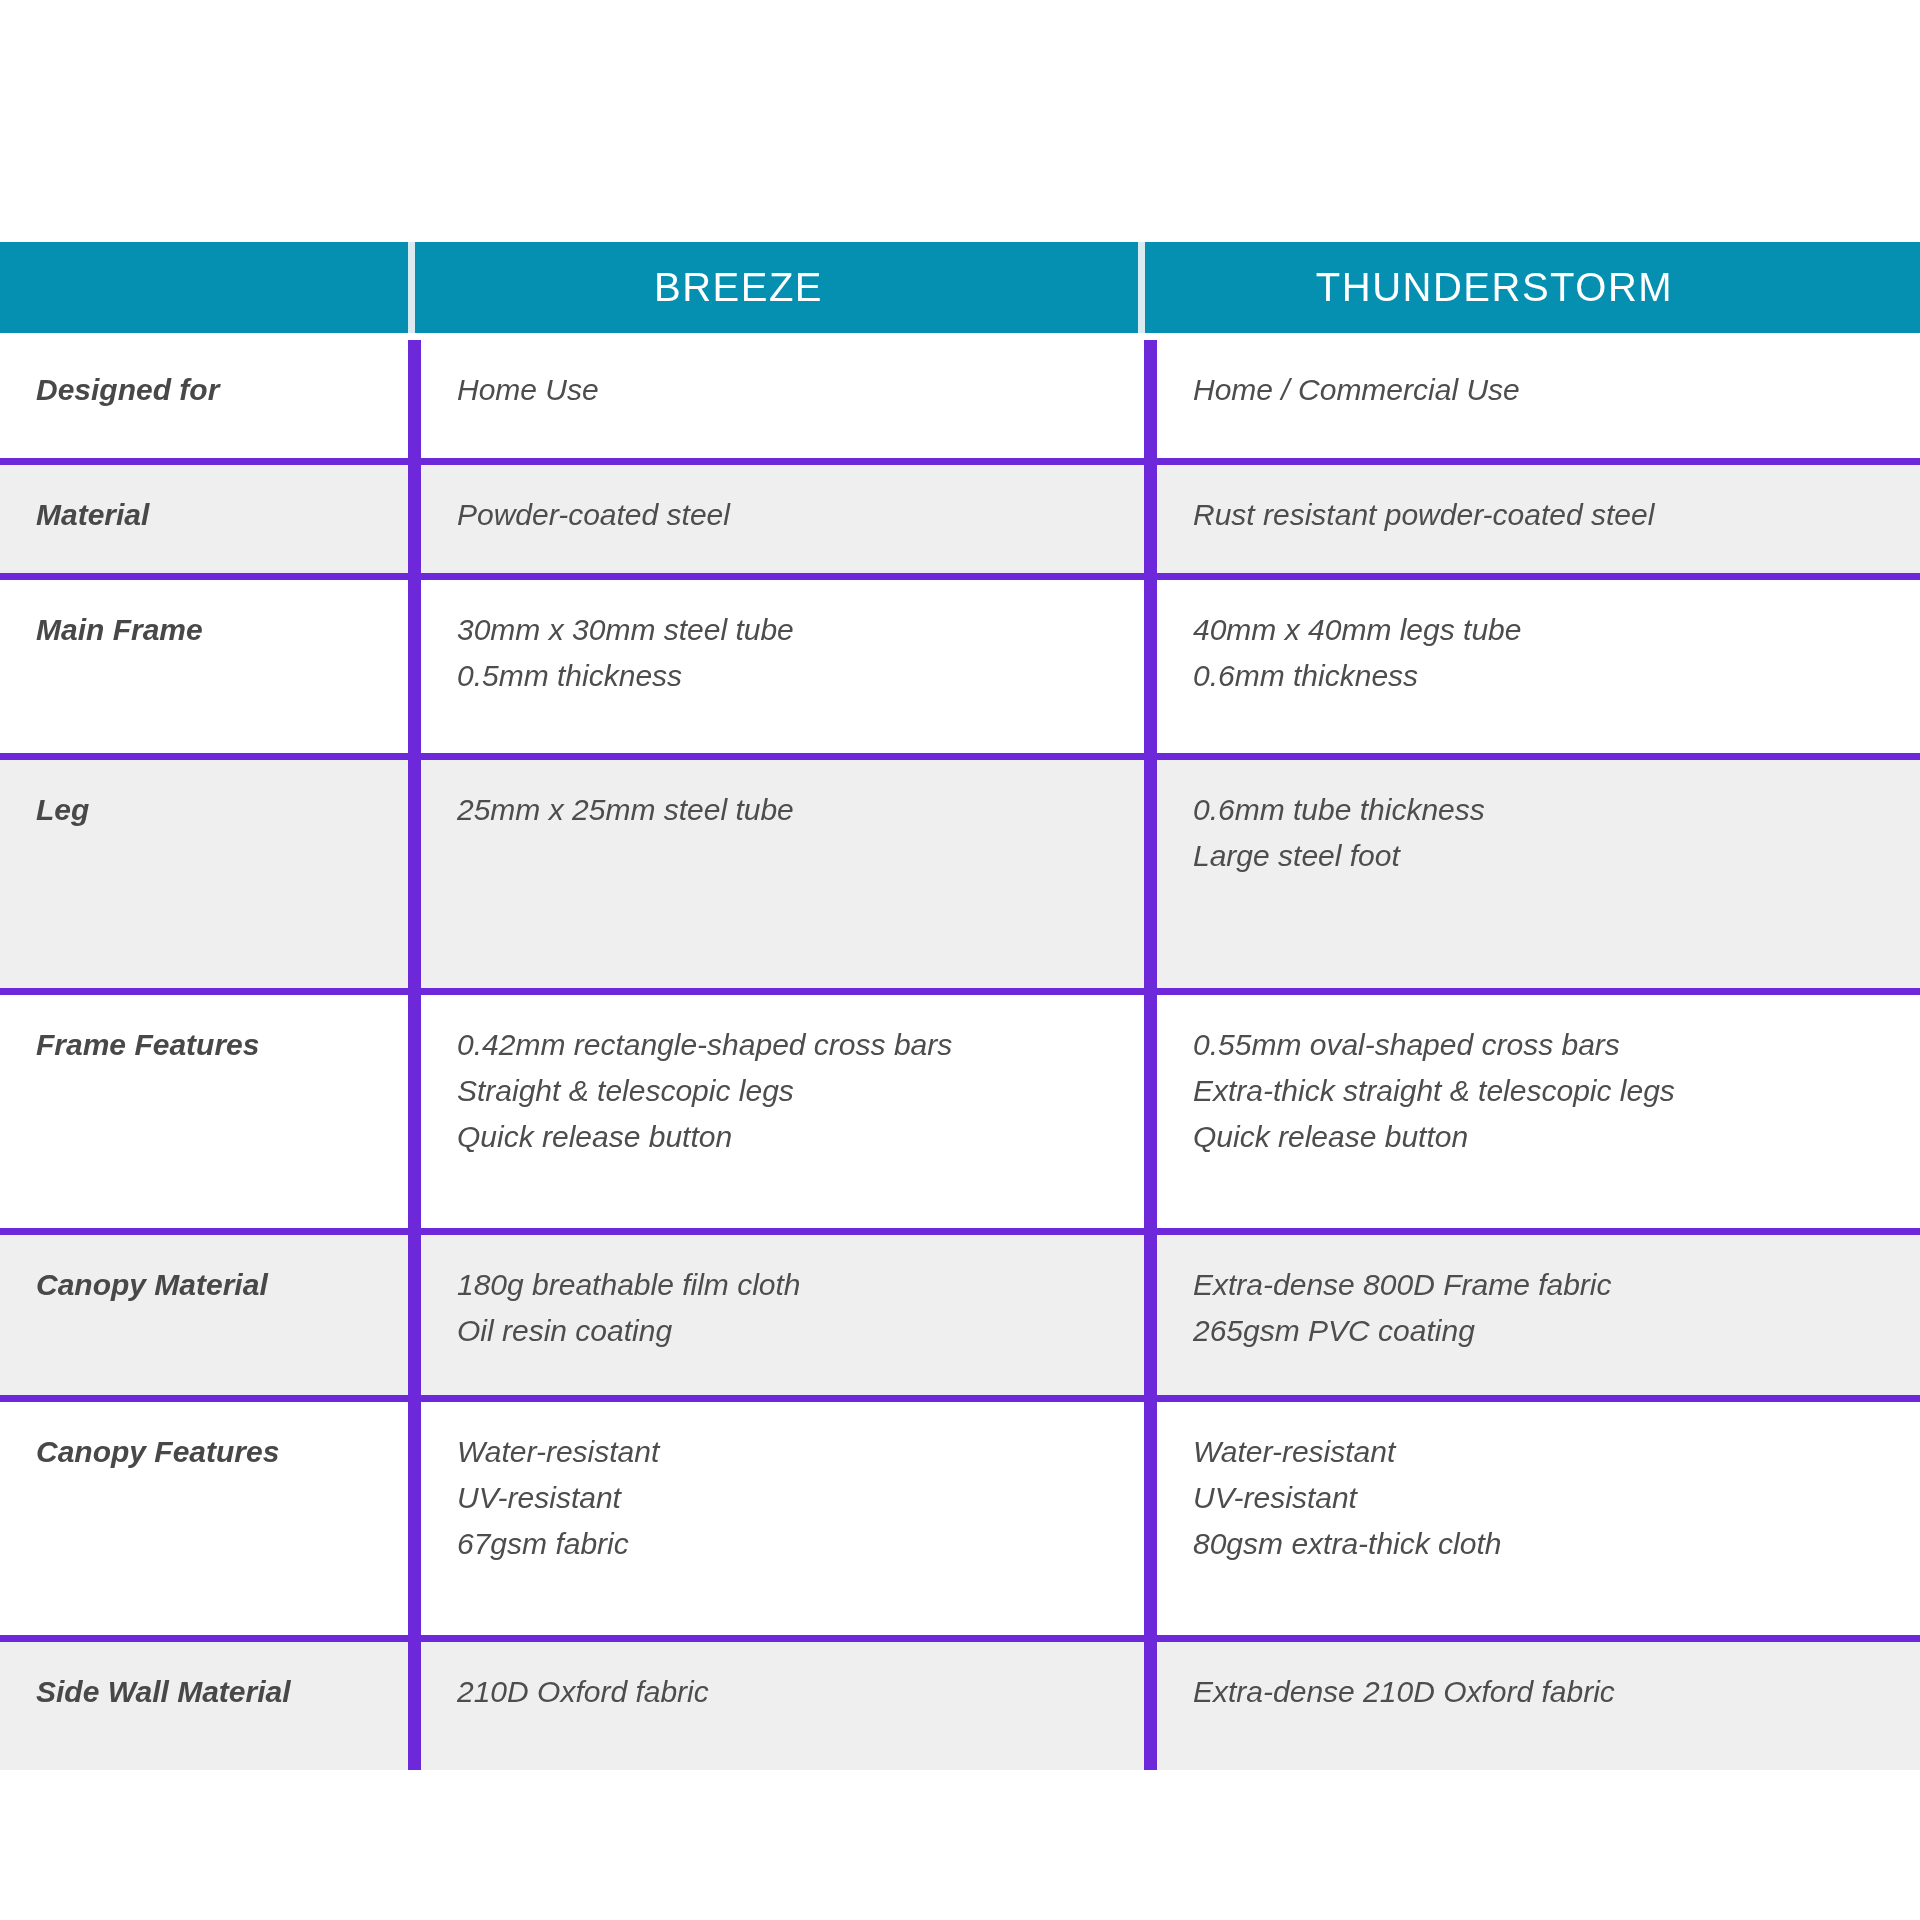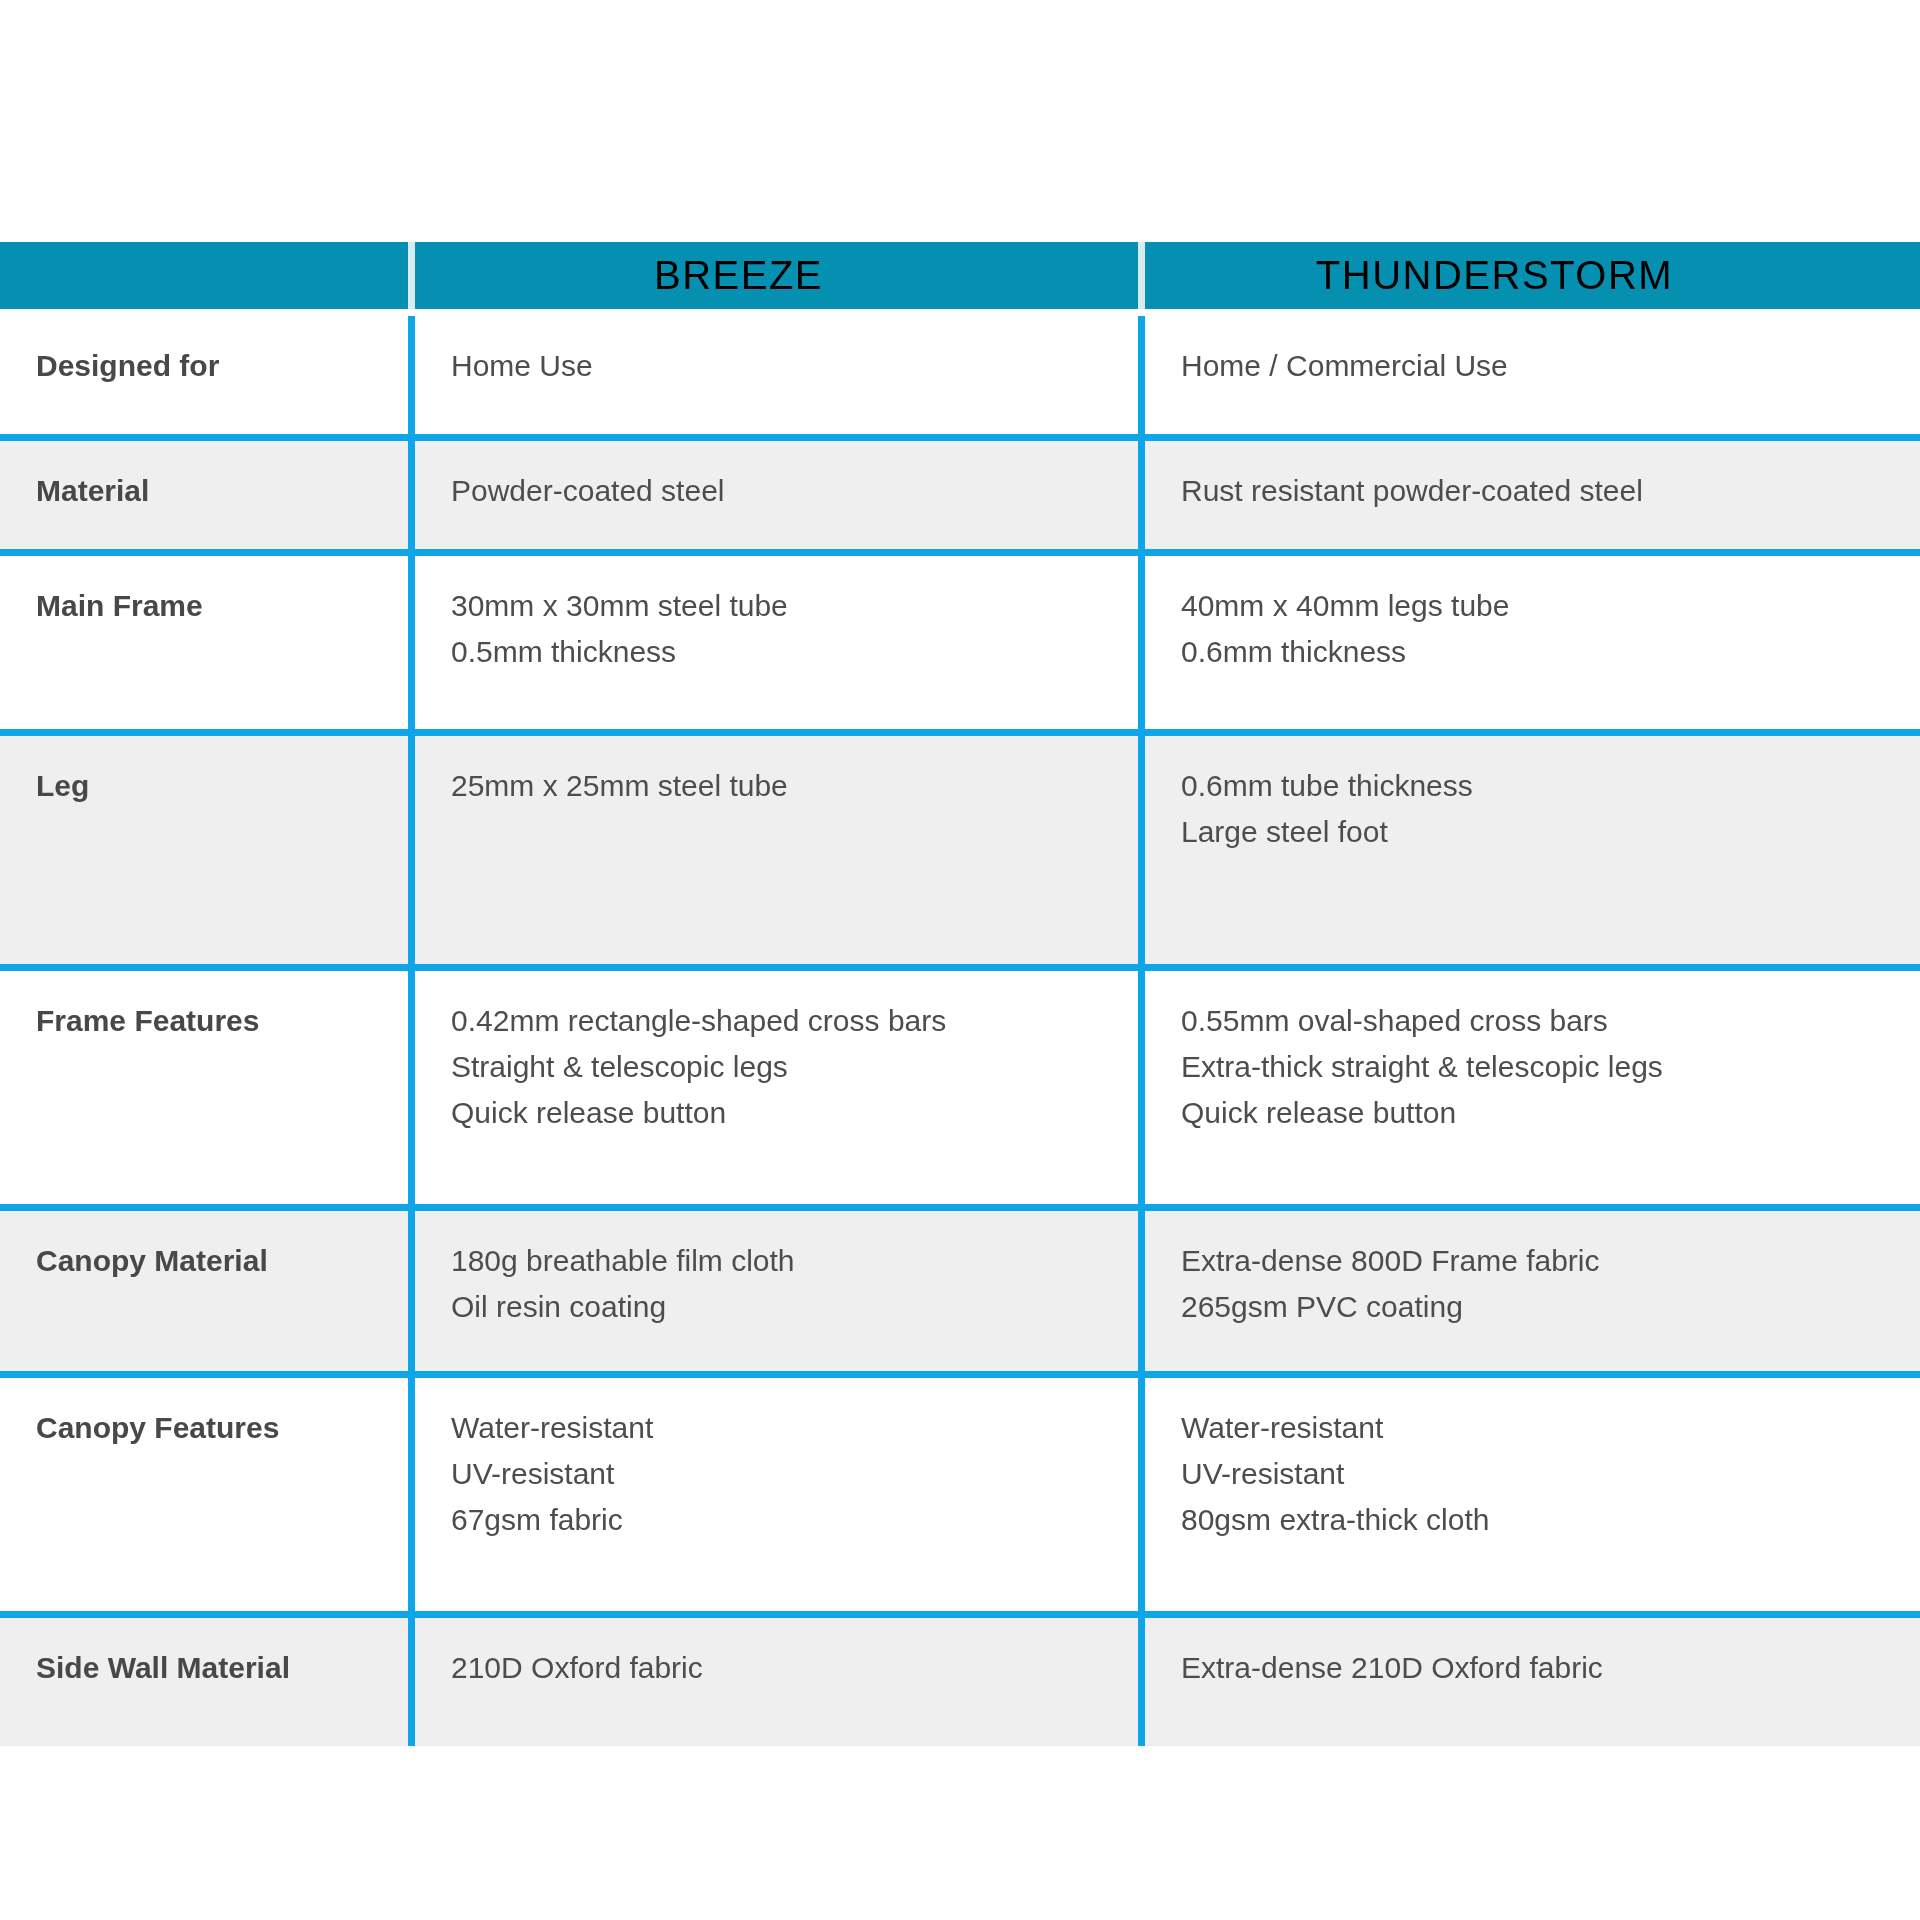--- a/index.html
+++ b/index.html
@@ -13,36 +13,37 @@
   
   .header-row{
     display:grid;
     grid-template-columns:408px 723px 1fr;
     column-gap:7px;
     background:#d9ebf1;           
     margin-bottom:7px;            
   }
   .header-cell{
     background:#0590b2;
-    height:67px;
+    height:91px;
     display:flex;align-items:center;justify-content:center;
-    color:#000000;
+    color:#ffffff;
     font-size:40px;
     letter-spacing:1.5px;
     padding-right:76px;           
     box-sizing:border-box;
   }
   .header-cell.blank{padding:0;}
 
   
   .body-grid{
     display:grid;
     grid-template-columns:408px 723px 1fr;
-    gap:7px 7px;
-    background:#0ea5e9;           
+    gap:7px 13px;
+    background:#6d28d9;           
+    font-style:italic;
   }
   .cell{
     box-sizing:border-box;
     padding:27px 24px 20px 36px;
     font-size:30px;
     line-height:46px;
     color:#4d4d4d;
     background:#ffffff;
   }
   .cell.alt{background:#efefef;}

